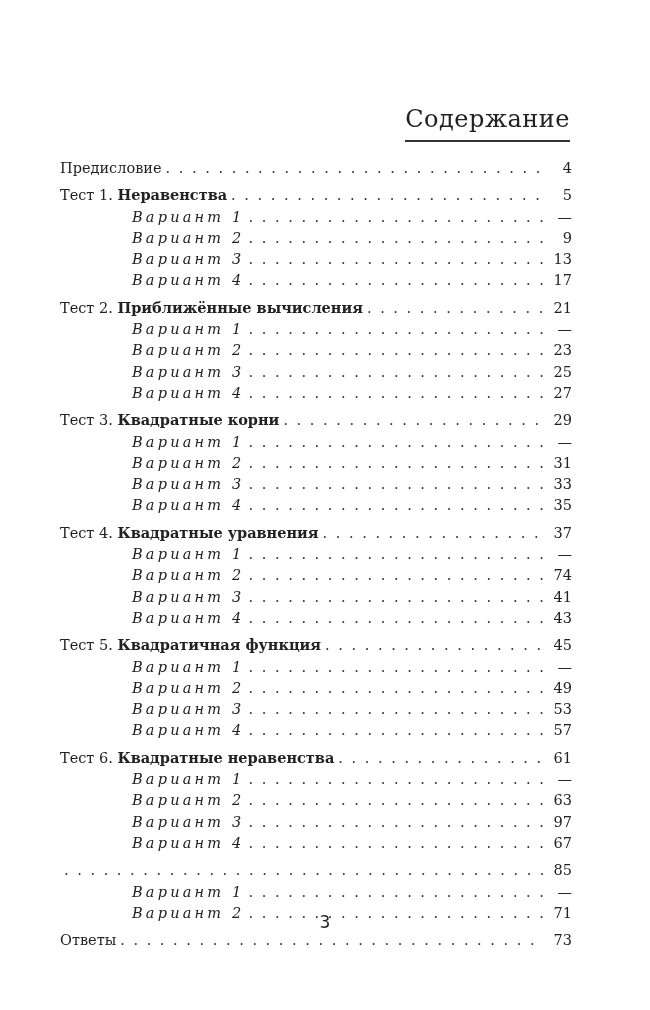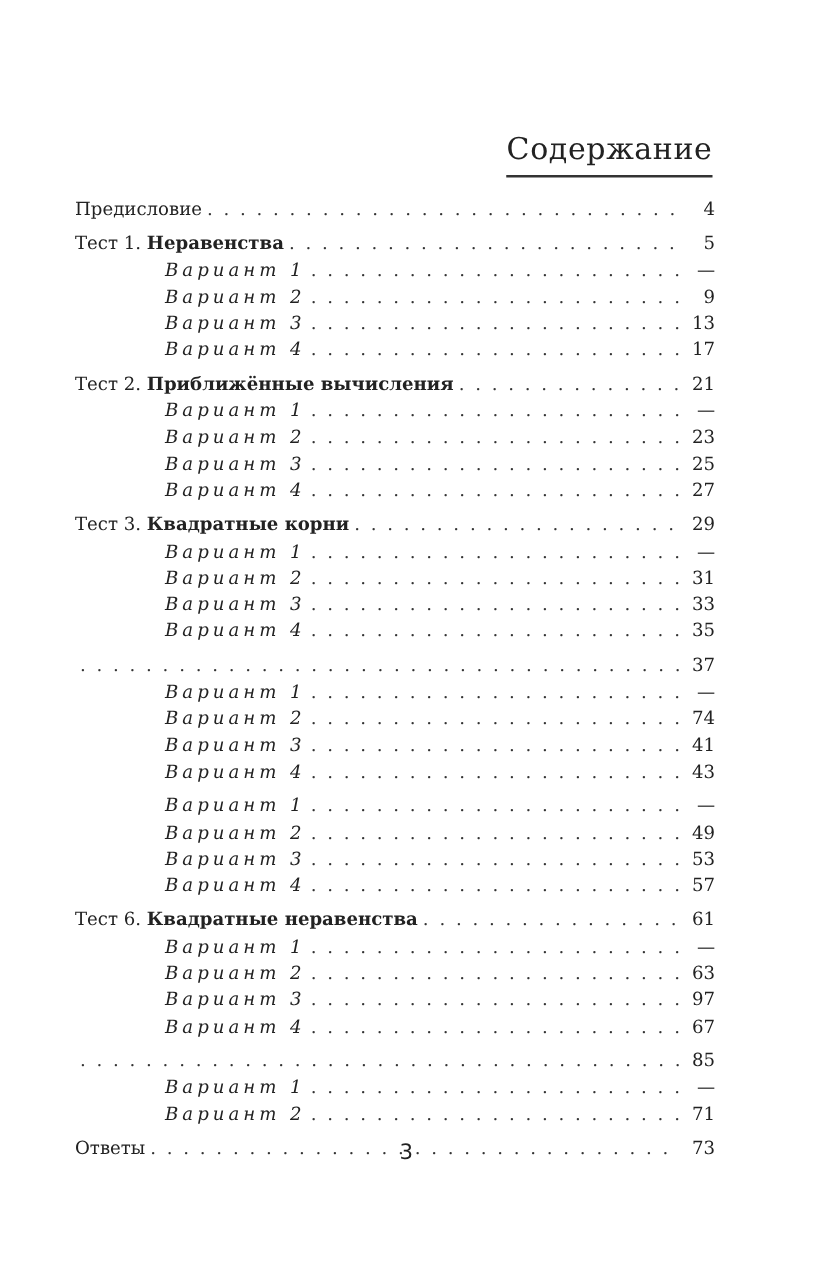--- a/index.html
+++ b/index.html
@@ -103,20 +103,21 @@
       <span class="dots"></span>
       <span class="page">33</span>
     </div>
     <div class="row variant">
       <span class="label">Вариант 4</span>
       <span class="dots"></span>
       <span class="page">35</span>
     </div>
     <div class="group-gap"></div>
     <div class="row">
+      <span class="label"><span>Тест 4.</span> <span class="bold">Квадратные уравнения</span></span>
       <span class="dots"></span>
       <span class="page">37</span>
     </div>
     <div class="row variant">
       <span class="label">Вариант 1</span>
       <span class="dots"></span>
       <span class="page">—</span>
     </div>
     <div class="row variant">
       <span class="label">Вариант 2</span>
@@ -127,20 +128,25 @@
       <span class="label">Вариант 3</span>
       <span class="dots"></span>
       <span class="page">41</span>
     </div>
     <div class="row variant">
       <span class="label">Вариант 4</span>
       <span class="dots"></span>
       <span class="page">43</span>
     </div>
     <div class="group-gap"></div>
+    <div class="row">
+      <span class="label"><span>Тест 5.</span> <span class="bold">Квадратичная функция</span></span>
+      <span class="dots"></span>
+      <span class="page">45</span>
+    </div>
     <div class="row variant">
       <span class="label">Вариант 1</span>
       <span class="dots"></span>
       <span class="page">—</span>
     </div>
     <div class="row variant">
       <span class="label">Вариант 2</span>
       <span class="dots"></span>
       <span class="page">49</span>
     </div>

